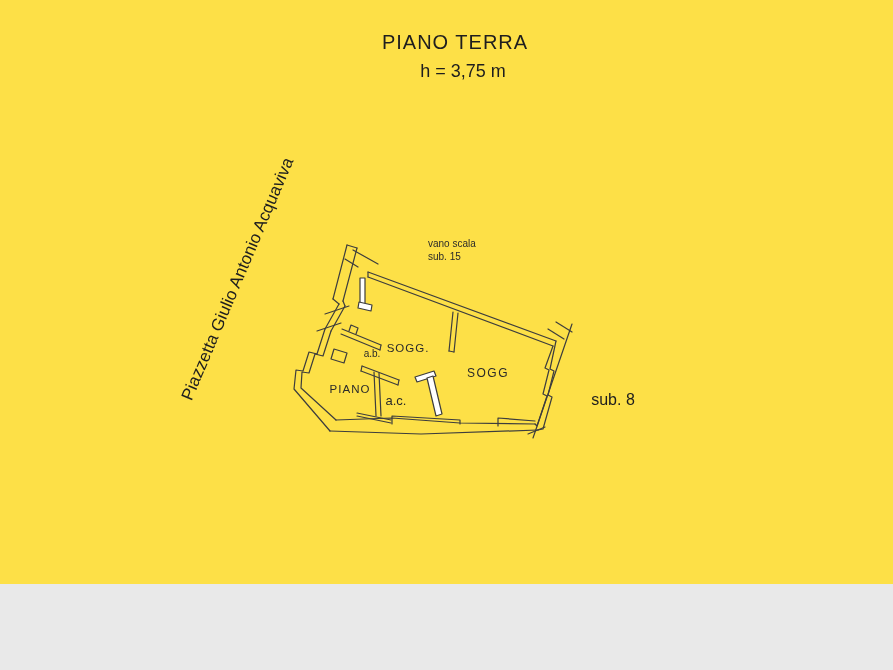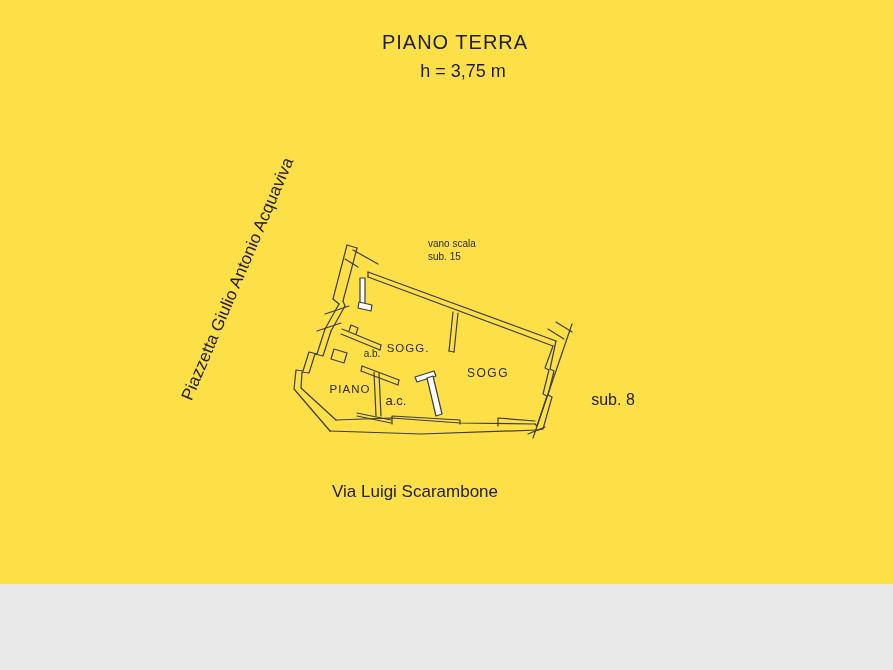--- a/index.html
+++ b/index.html
@@ -132,21 +132,20 @@
   </div>
 
   <div class="lbl center room-sogg">SOGG.</div>
   <div class="lbl center room-letto">SOGG</div>
   <div class="lbl center room-bagno">PIANO</div>
   <div class="lbl center room-ab">a.b.</div>
   <div class="lbl center room-ac">a.c.</div>
 
   <div class="lbl center unit-label">sub. 8</div>
 
-  <div class="lbl center street-via">Via Luigi Scarambone</div>
   <div class="lbl street-piazzetta">Piazzetta Giulio Antonio Acquaviva</div>
 
   <svg class="linework" width="893" height="670" viewBox="0 0 893 670">
     <g stroke="#3d3d3d" stroke-width="1.4" fill="none" stroke-linecap="round">
       <circle cx="666" cy="645" r="20.5"></circle>
       <path d="M651,632 L684,649"></path>
       <path d="M646,646 L684,649"></path>
     </g>
   </svg>
 

